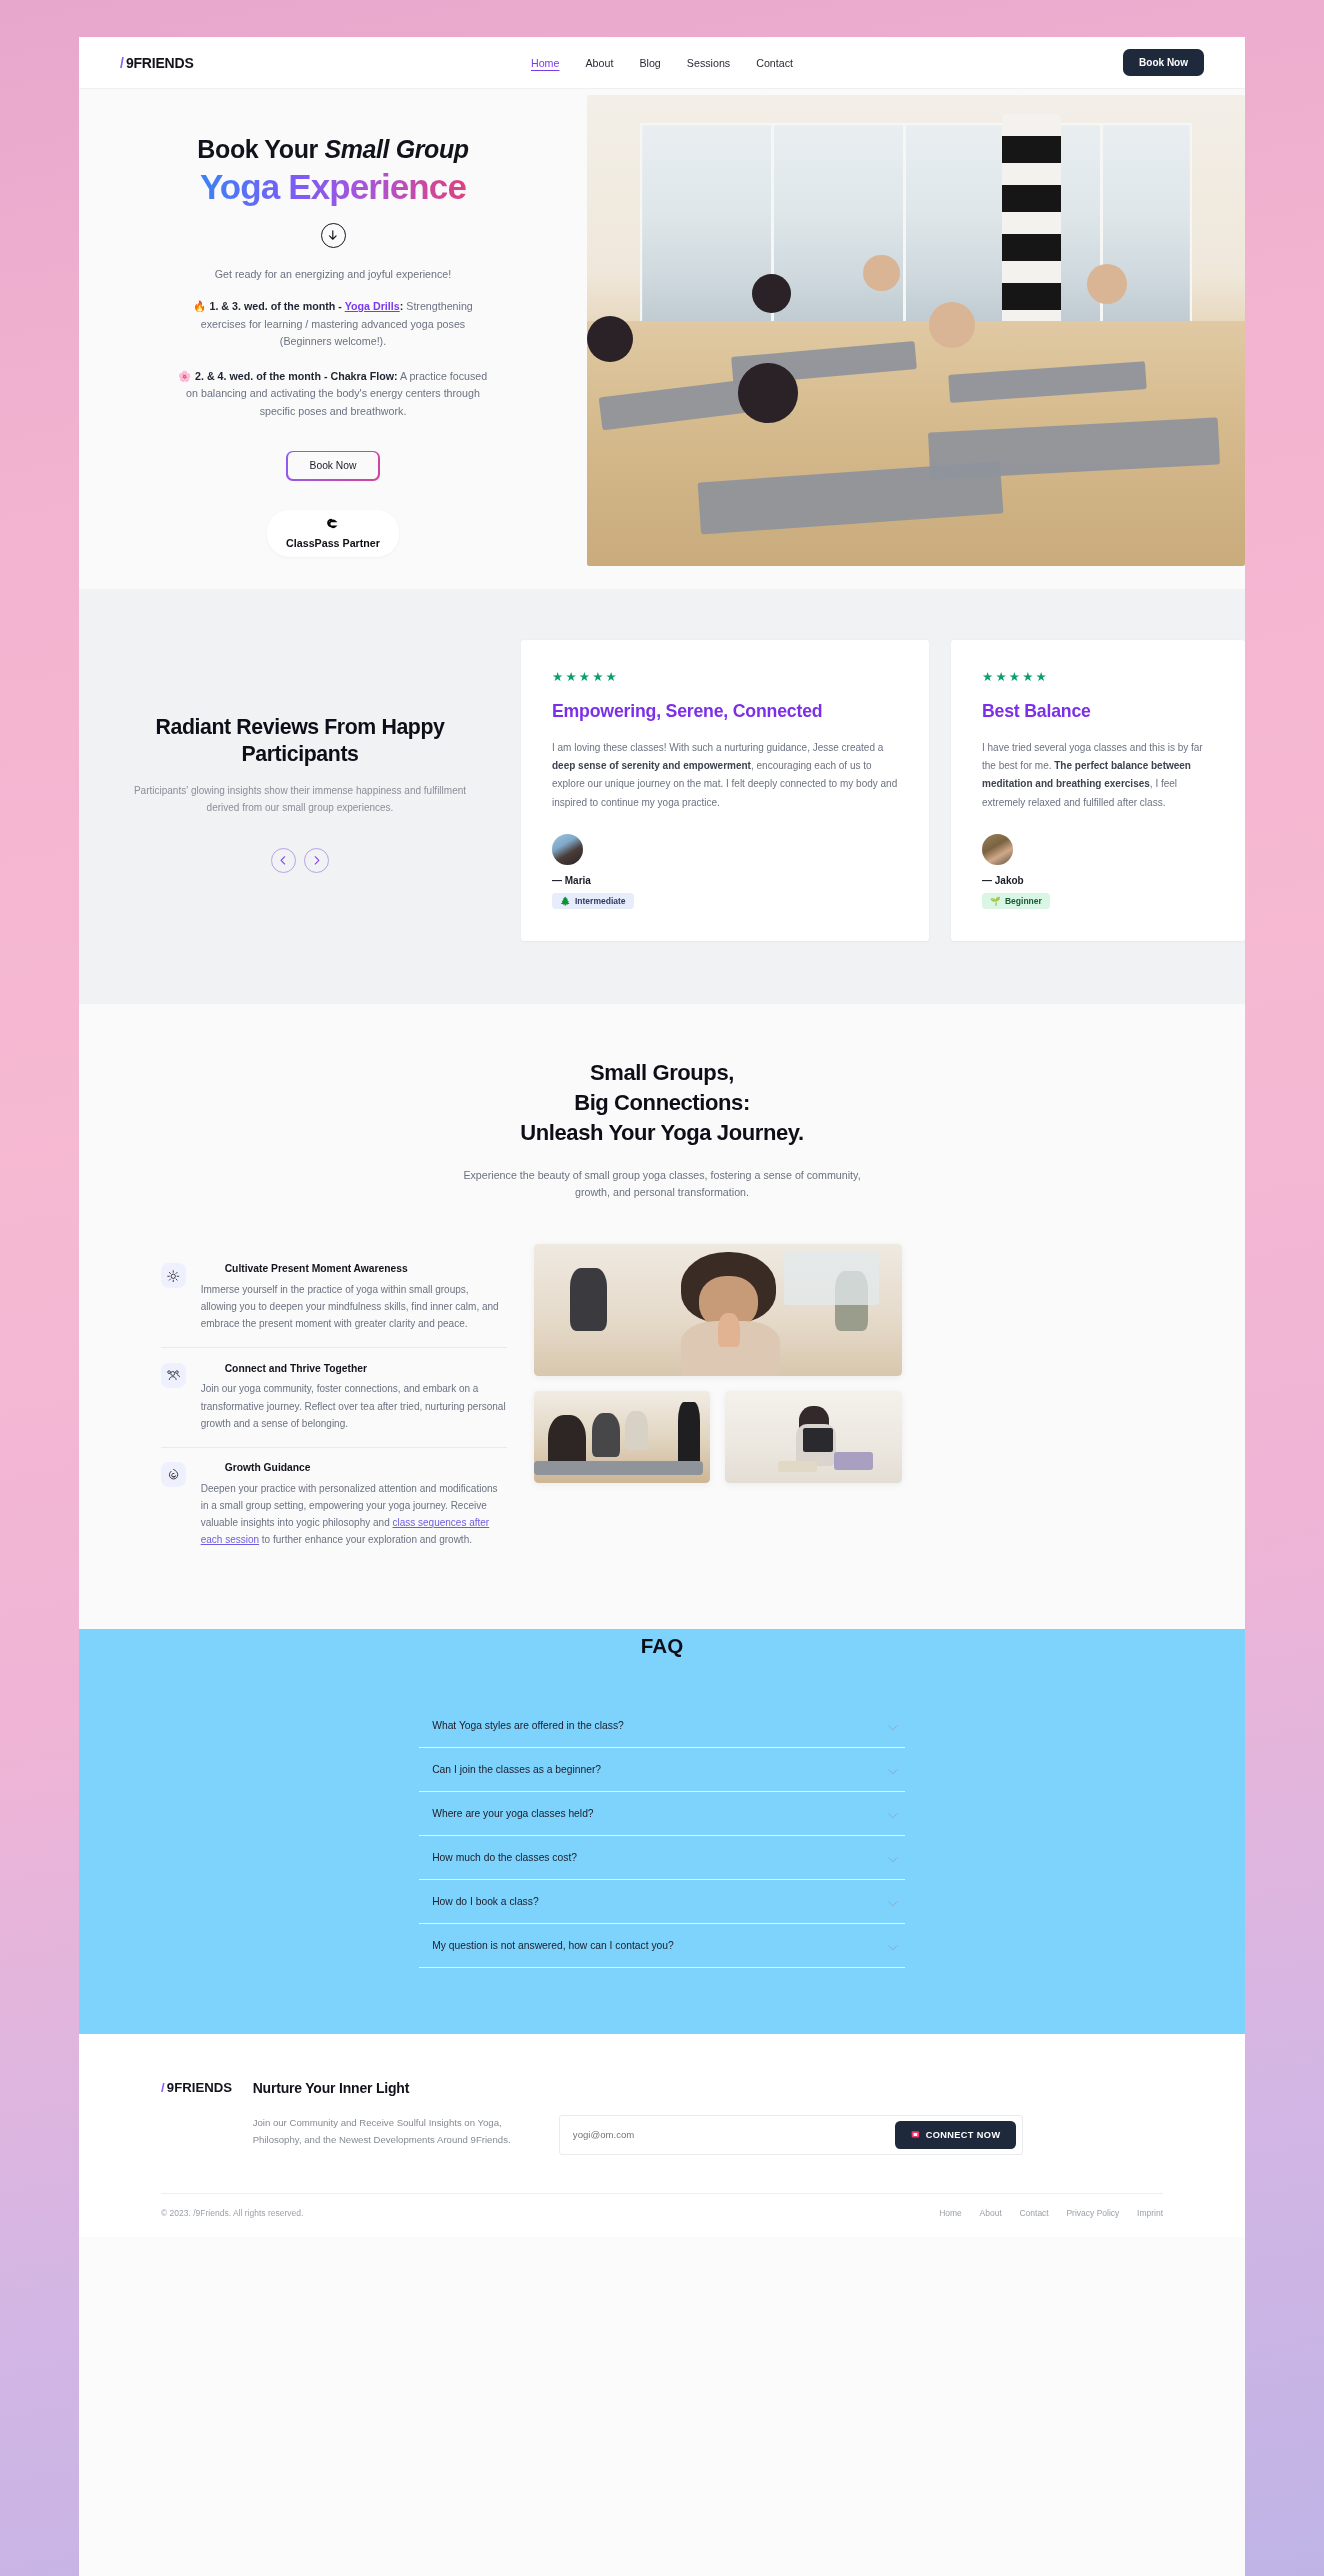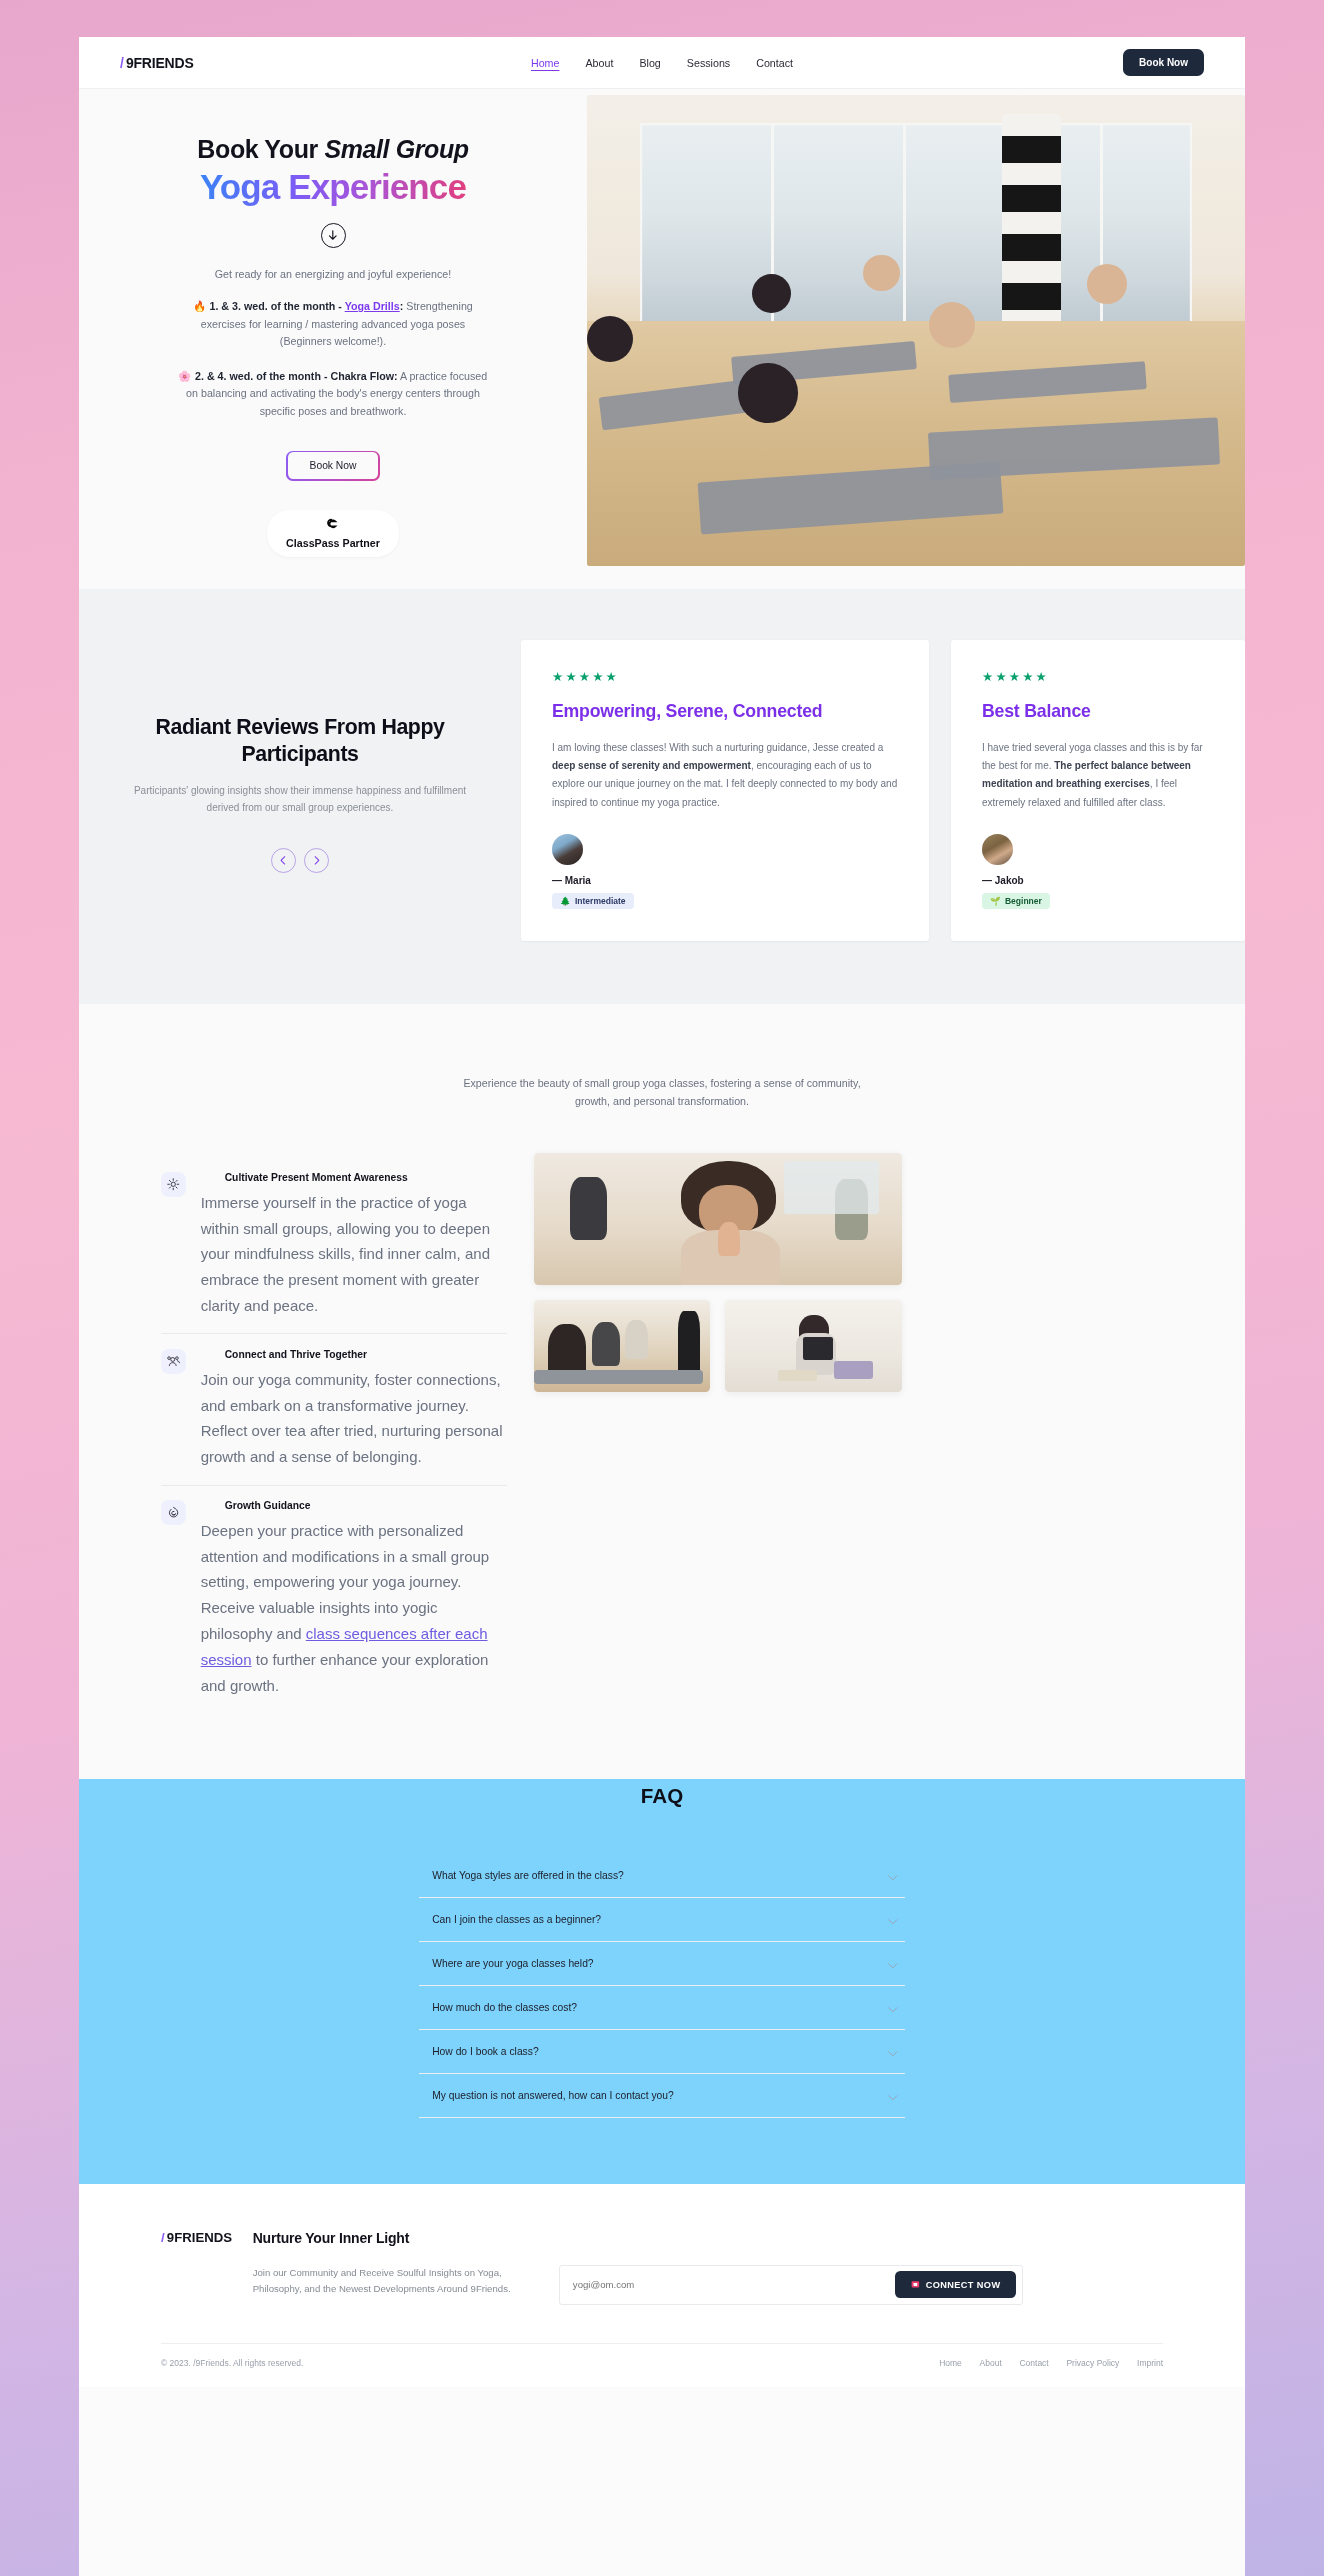--- a/index.html
+++ b/index.html
@@ -165,21 +165,21 @@
   }
   .g-body { display:flex; gap:26.5px; margin-top:43px; padding:0 82px; }
   .feats { width:346px; padding-top:4.4px; }
   .feat { display:flex; gap:14.7px; padding:14.7px 0; }
   .feat + .feat { border-top:0.7px solid #eaeaee; }
   .f-ico {
     width:25px; height:25px; flex:0 0 25px; border-radius:7.4px;
     background:#eef1fd; display:flex; align-items:center; justify-content:center;
   }
   .f-t { font-size:10.3px; font-weight:700; color:#12121c;margin-left:24px; }
-  .f-d { font-size:15px; color:#6b7280; line-height:1.72; margin-top:6.6px; }
+  .f-d { font-size:10px; color:#6b7280; line-height:1.72; margin-top:6.6px; }
   .f-d a { color:#6d5ce0; text-decoration:underline; }
   .gallery { width:368px; }
   .gal-big {
     width:100%; height:132px; border-radius:4.4px; overflow:hidden; position:relative;
     background:linear-gradient(180deg,#efe9e1 0%,#e6dbcb 55%,#d8c7ae 100%);
     box-shadow:0 1.5px 7.4px rgba(0,0,0,.06);
   }
   .gal-row { display:flex; gap:14.7px; margin-top:14.7px; }
   .gal-s {
     width:177px; height:92px; border-radius:4.4px; overflow:hidden; position:relative;
@@ -366,20 +366,25 @@
         <div class="badge beg">
           <span>🌱</span>
             <span>Beginner</span>
         </div>
       </div>
 
     </div>
   </div>
 
   <div class="groups">
+    <div class="g-h">
+      <div>Small Groups,</div>
+      <div>Big Connections:</div>
+      <div>Unleash Your Yoga Journey.</div>
+    </div>
     <div class="g-sub">Experience the beauty of small group yoga classes, fostering a sense of community, growth, and personal transformation.</div>
 
     <div class="g-body">
       <div class="feats">
 
         <div class="feat">
           <div class="f-ico">
             <svg width="12.5" height="12.5" viewBox="0 0 20 20">
               <circle cx="10" cy="10" r="3.4" stroke="#16161f" stroke-width="1.3" fill="none"></circle>
               <g stroke="#16161f" stroke-width="1.3" stroke-linecap="round">

